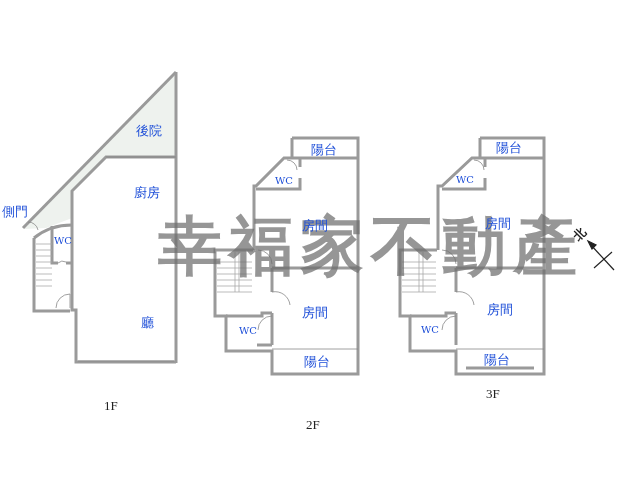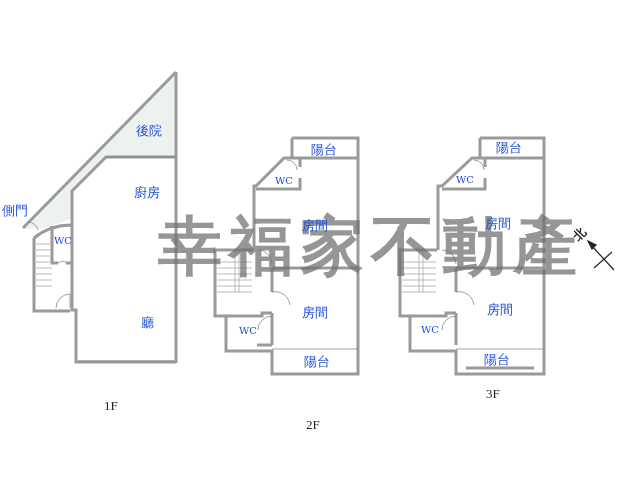--- a/index.html
+++ b/index.html
@@ -115,21 +115,21 @@
     <line x1="614" y1="270" x2="590" y2="244"></line>
     <polygon points="588,241 596,245 592,249"></polygon>
     <line x1="594" y1="268" x2="612" y2="252"></line>
   </g>
 </svg>
 
 <div class="watermark">幸福家不動產</div>
 
 <span class="lbl" style="left:136px;top:124px;">後院</span>
 <span class="lbl" style="left:134px;top:186px;">廚房</span>
-<span class="lbl" style="left:2px;top:205px;font-family:Liberation Mono, monospace;">側門</span>
+<span class="lbl" style="left:2px;top:205px;">側門</span>
 <span class="lbl wc" style="left:54px;top:236px;">WC</span>
 <span class="lbl" style="left:141px;top:316px;">廳</span>
 <span class="floor" style="left:104px;top:398px;">1F</span>
 
 <span class="lbl" style="left:311px;top:143px;">陽台</span>
 <span class="lbl wc" style="left:275px;top:176px;">WC</span>
 <span class="lbl" style="left:302px;top:219px;">房間</span>
 <span class="lbl" style="left:302px;top:306px;">房間</span>
 <span class="lbl wc" style="left:239px;top:326px;">WC</span>
 <span class="lbl" style="left:304px;top:355px;">陽台</span>

